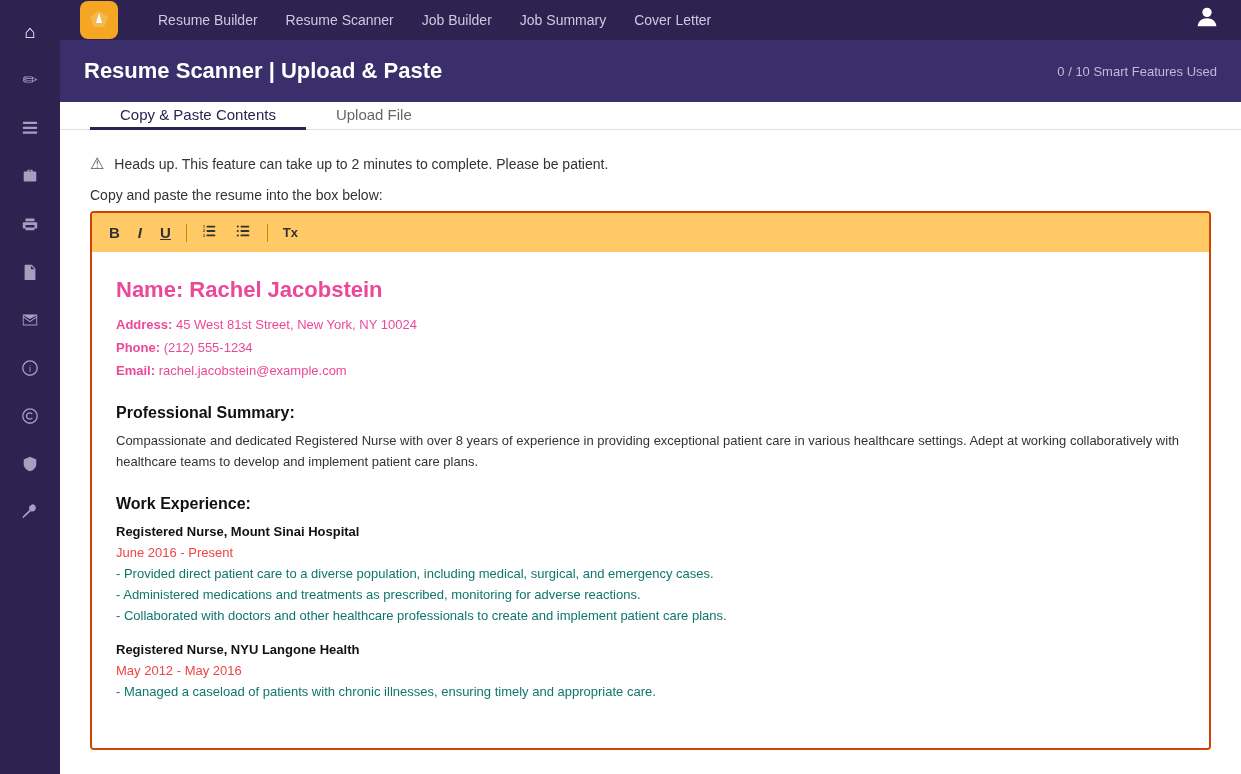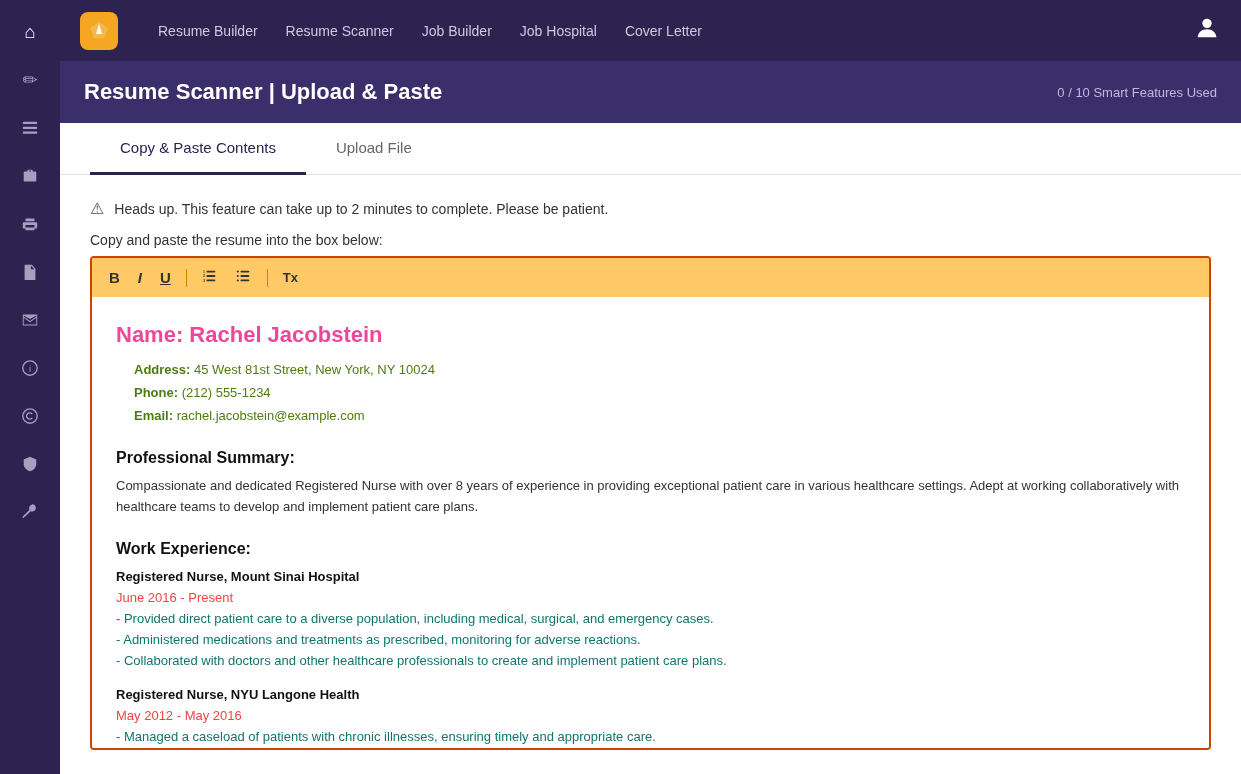--- a/index.html
+++ b/index.html
@@ -35,21 +35,21 @@
     .main-content {
       flex: 1;
       display: flex;
       flex-direction: column;
       overflow: hidden;
     }
 
     
     .top-nav {
       background: #2d2250;
-      height: 61px;
+      height: 40px;
       display: flex;
       align-items: center;
       padding: 0 20px;
       gap: 30px;
       flex-shrink: 0;
     }
     .logo {
       width: 38px;
       height: 38px;
       background: #f5a623;
@@ -108,21 +108,21 @@
     }
 
     
     .tabs {
       display: flex;
       border-bottom: 1px solid #e0e0e0;
       padding: 0 30px;
       flex-shrink: 0;
     }
     .tab {
-      padding: 16px 30px;
+      padding: 4px 30px;
       font-size: 15px;
       color: #666;
       cursor: pointer;
       border-bottom: 3px solid transparent;
       margin-bottom: -1px;
     }
     .tab.active {
       color: #2d2250;
       border-bottom: 3px solid #2d2250;
       font-weight: 500;
@@ -201,23 +201,22 @@
     }
 
     .resume-name {
       font-size: 22px;
       font-weight: bold;
       color: #ec4899;
       margin-bottom: 8px;
     }
     .resume-contact {
       font-size: 13px;
-      color: #4d7c0f;
+      color: #ec4899;
       margin-bottom: 2px;
-      margin-left: 18px;
     }
     .resume-contact strong { font-weight: bold; }
     .resume-section-title {
       font-size: 16px;
       font-weight: bold;
       color: #111;
       margin-top: 18px;
       margin-bottom: 6px;
     }
     .resume-body {
@@ -316,21 +315,21 @@
       <svg viewBox="0 0 22 22" fill="white">
           <polygon points="11,2 20,8 16,18 6,18 2,8" fill="white" opacity="0.2"></polygon>
           <polygon points="11,4 8,14 14,14" fill="white"></polygon>
           <polygon points="11,4 14,14 11,11" fill="white" opacity="0.7"></polygon>
         </svg>
     </div>
     <div class="nav-links">
       <a class="nav-link">Resume Builder</a>
       <a class="nav-link">Resume Scanner</a>
       <a class="nav-link">Job Builder</a>
-      <a class="nav-link">Job Hospital</a>
+      <a class="nav-link">Job Summary</a>
       <a class="nav-link">Cover Letter</a>
     </div>
     <div class="nav-user">
       <svg viewBox="0 0 24 24" width="28" height="28" fill="white">
           <circle cx="12" cy="8" r="4"></circle>
           <path d="M4 20c0-4 3.6-7 8-7s8 3 8 7" fill="white"></path>
         </svg>
     </div>
   </div>
 

